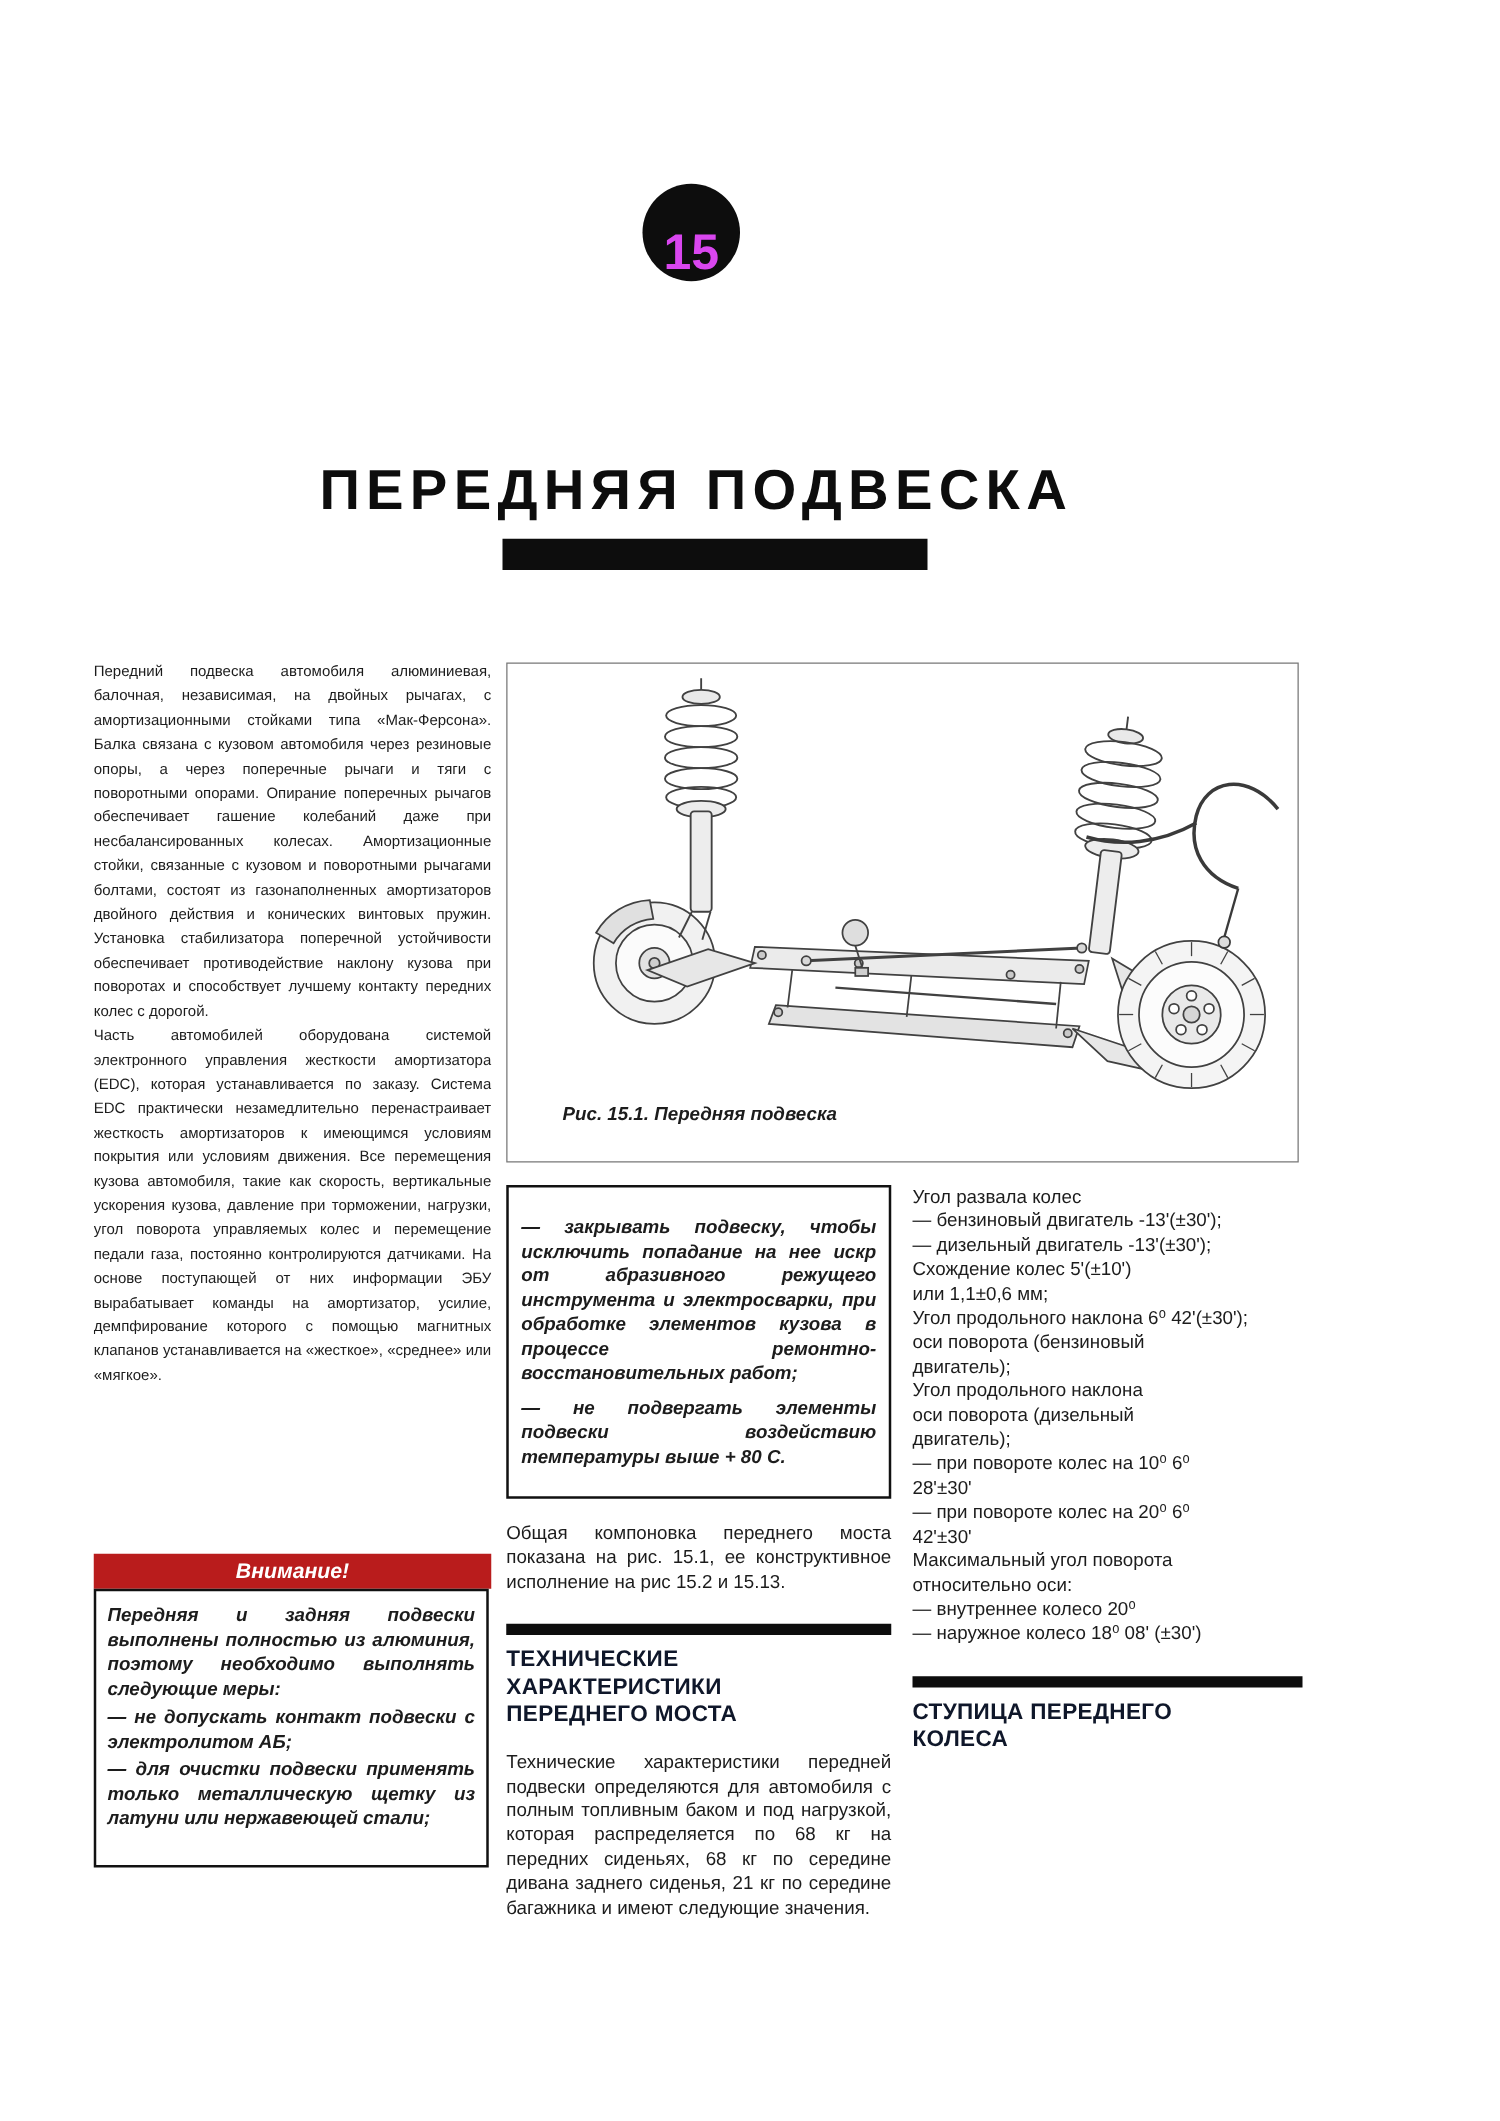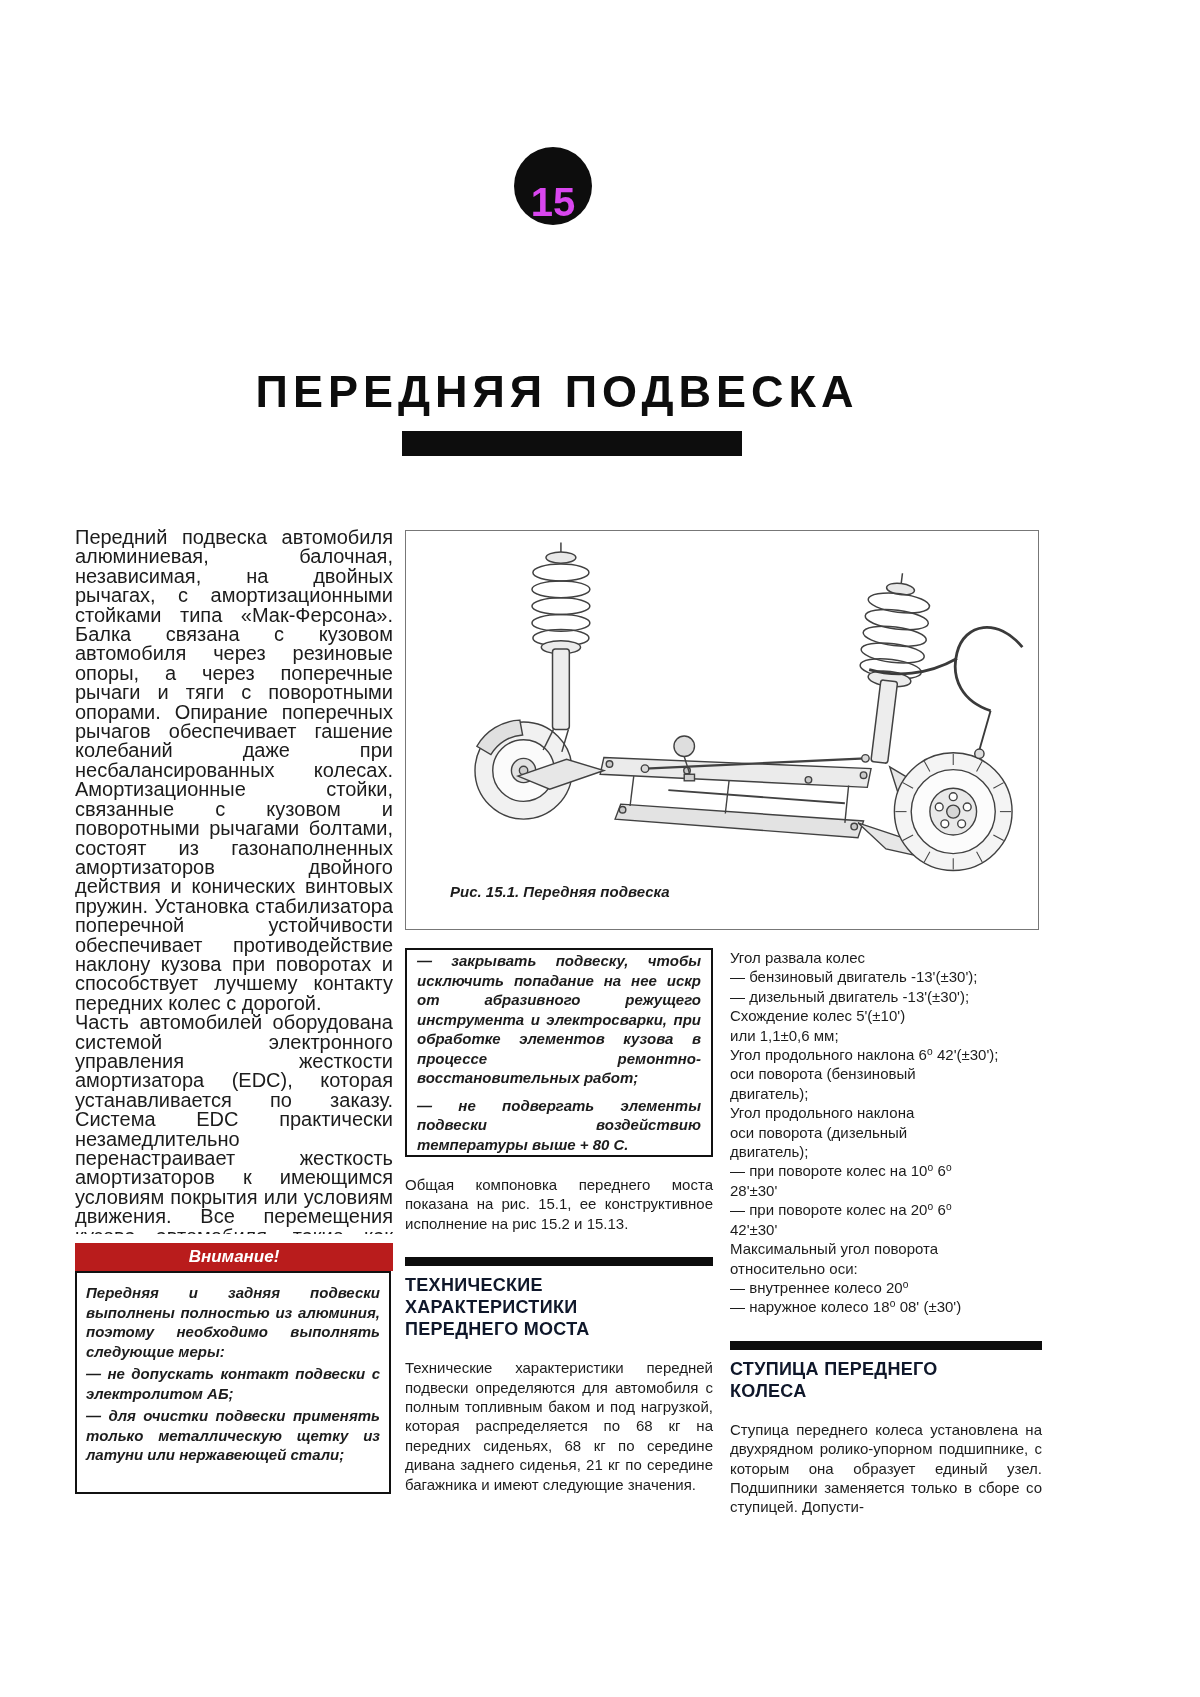--- a/index.html
+++ b/index.html
@@ -13,42 +13,42 @@
     font-size:40px;font-weight:bold;
   }
   .page-title{
     position:absolute;left:0;top:366px;width:1114px;text-align:center;
     font-size:45px;font-weight:bold;letter-spacing:5px;color:#0d0d0d;white-space:nowrap;
   }
   .title-bar{position:absolute;left:402px;top:431px;width:340px;height:25px;background:#0d0d0d;}
 
   .col-left{position:absolute;left:75px;top:528px;width:318px;}
   .col-left .paras{height:706px;overflow:hidden;}
-  .para{margin:0;text-align:justify;font-size:20px;line-height:19.4px;hyphens:auto;}
+  .para{margin:0;text-align:justify;font-size:12px;line-height:19.4px;hyphens:auto;}
 
   .warning-header{
     position:absolute;left:75px;top:1243px;width:318px;height:28px;background:#b91c1c;
     color:#ffffff;font-weight:bold;font-style:italic;font-size:17px;
     display:flex;align-items:center;justify-content:center;
   }
   .warning-box{
     position:absolute;left:75px;top:1271px;width:294px;border:2.5px solid #111;
     padding:10px 9px 24px 9px;font-weight:bold;font-style:italic;font-size:15px;line-height:19.5px;
   }
   .warn-para{text-align:justify;margin:0 0 3px 0;}
 
   .figure{
     position:absolute;left:405px;top:530px;width:634px;height:400px;
     border:1px solid #777;background:#fff;box-sizing:border-box;padding-left:30px;
   }
   .fig-art{display:block;margin:6px auto 0 auto;}
   .fig-caption{font-weight:bold;font-style:italic;font-size:15px;margin:6px 0 0 14px;}
 
   .col-mid{position:absolute;left:405px;top:948px;width:308px;}
-  .note-box{border:2.5px solid #111;padding:1px 10px;font-weight:bold;font-style:italic;
+  .note-box{border:2.5px solid #111;padding:22px 10px;font-weight:bold;font-style:italic;
     font-size:15px;line-height:19.5px;box-sizing:border-box;}
   .note-para{text-align:justify;margin:0 0 8px 0;}
   .note-box .note-para:last-child{margin-bottom:0;}
   .body-para{margin:18px 0 0 0;text-align:justify;font-size:15px;line-height:19.4px;hyphens:auto;}
 
   .section{margin-top:24px;}
   .section-bar{width:100%;height:9px;background:#0d0d0d;margin-bottom:8px;}
   .heading-line{font-size:18px;font-weight:bold;line-height:22px;letter-spacing:0.3px;color:#0f172a;}
 
   .col-right{position:absolute;left:730px;top:948px;width:312px;}
@@ -222,16 +222,15 @@
         <div class="spec-line">— внутреннее колесо 20⁰</div>
         <div class="spec-line">— наружное колесо 18⁰ 08' (±30')</div>
       </div>
     <div class="section">
       <div class="section-bar"></div>
       <div>
           <div class="heading-line">СТУПИЦА ПЕРЕДНЕГО</div>
           <div class="heading-line">КОЛЕСА</div>
         </div>
     </div>
-    <p class="body-para">Ступица переднего колеса установлена на двухрядном ролико-упорном подшипнике, с которым она образует единый узел. Подшипники заменяется только в сборе со ступицей. Допусти-</p>
   </div>
 
 </div>
 
 </body></html>

